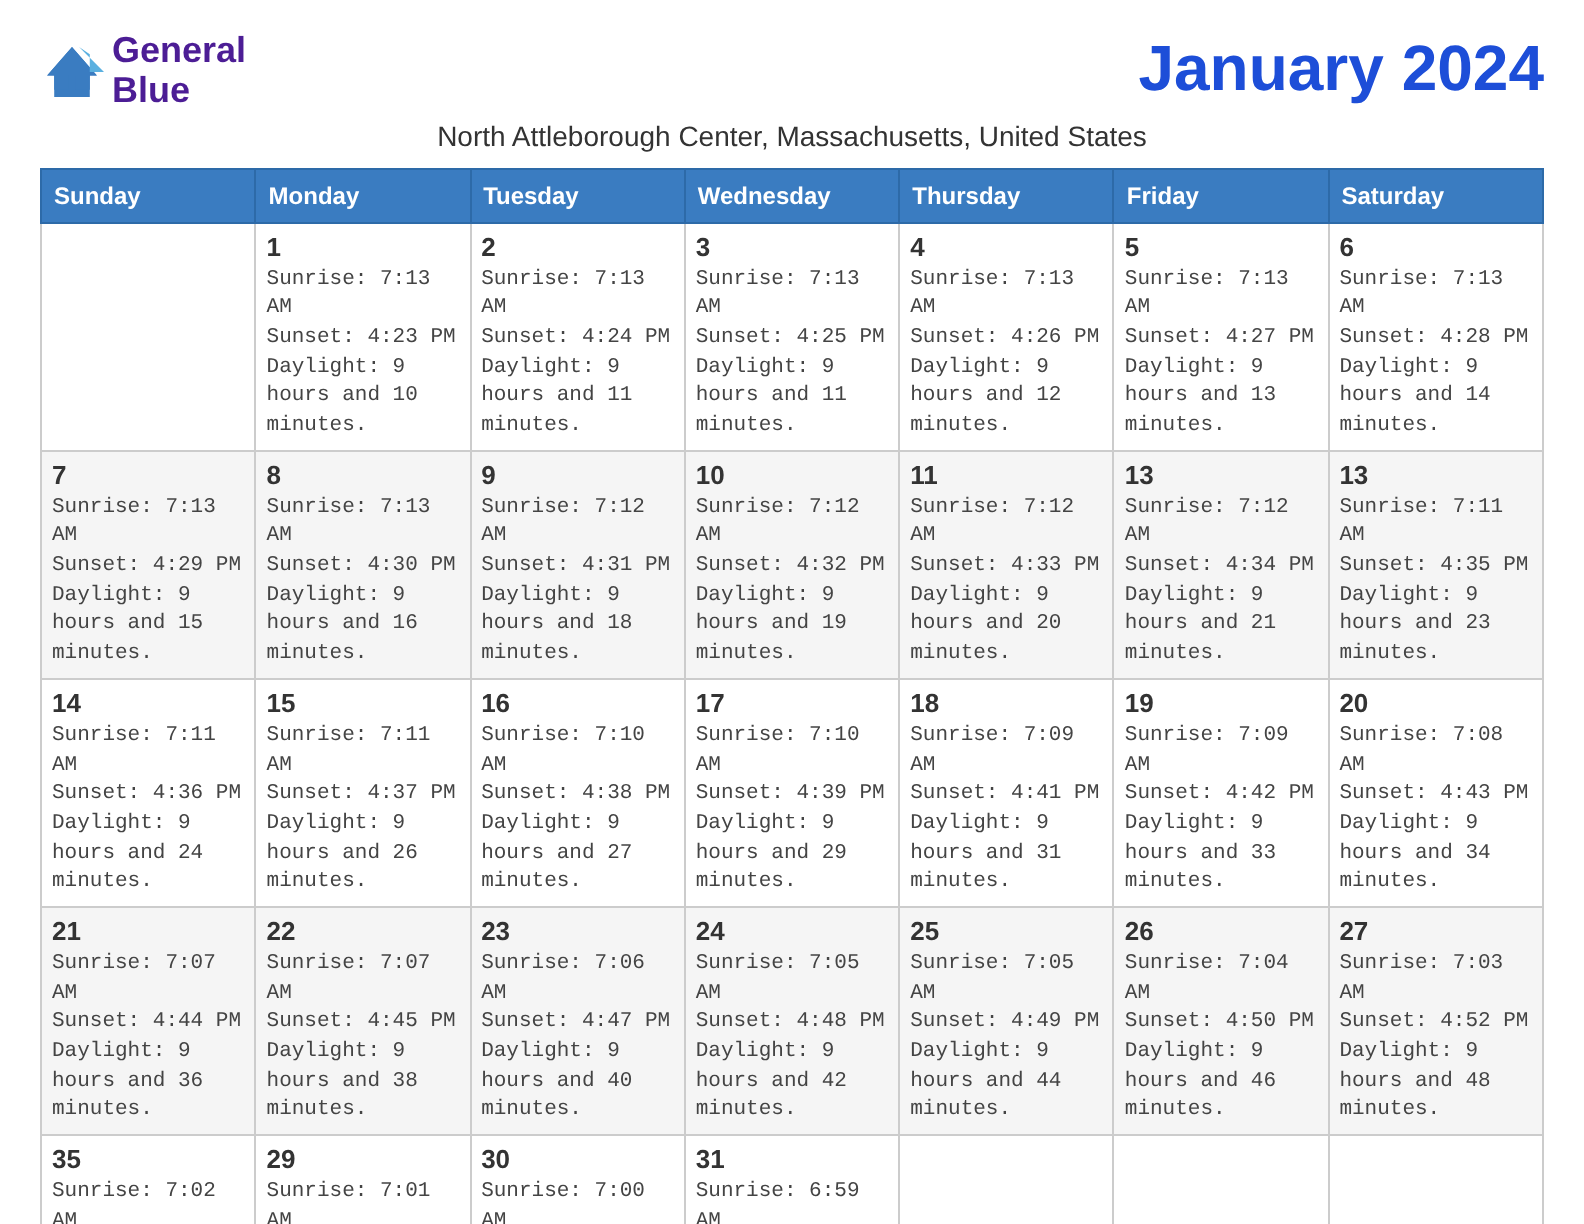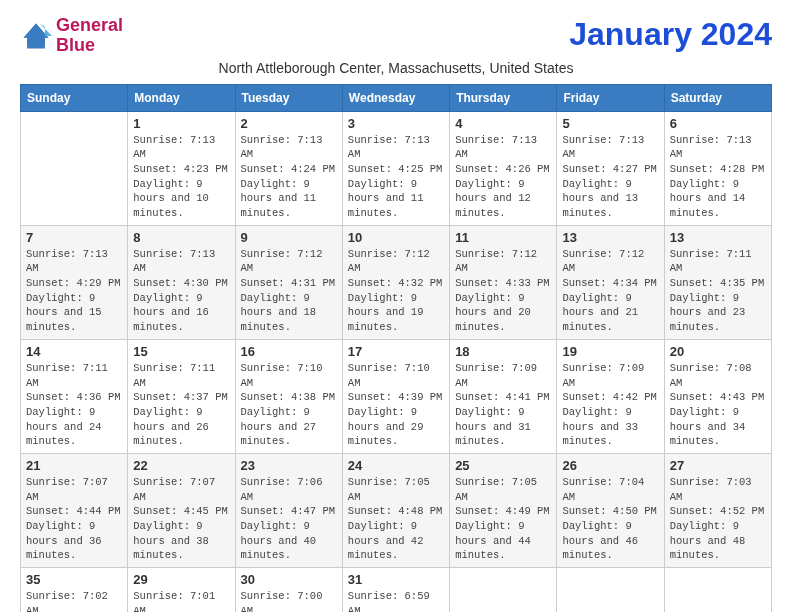--- a/index.html
+++ b/index.html
@@ -17,21 +17,21 @@
       margin-bottom: 4px;
     }
     .logo {
       display: flex;
       align-items: center;
       gap: 4px;
     }
     .logo-text {
       font-size: 18px;
       font-weight: bold;
-      color: #be185d;
+      color: #4c1d95;
       line-height: 1.1;
     }
     .logo-text span {
       display: block;
     }
     .logo-icon {
       width: 32px;
       height: 32px;
     }
     .month-title {

